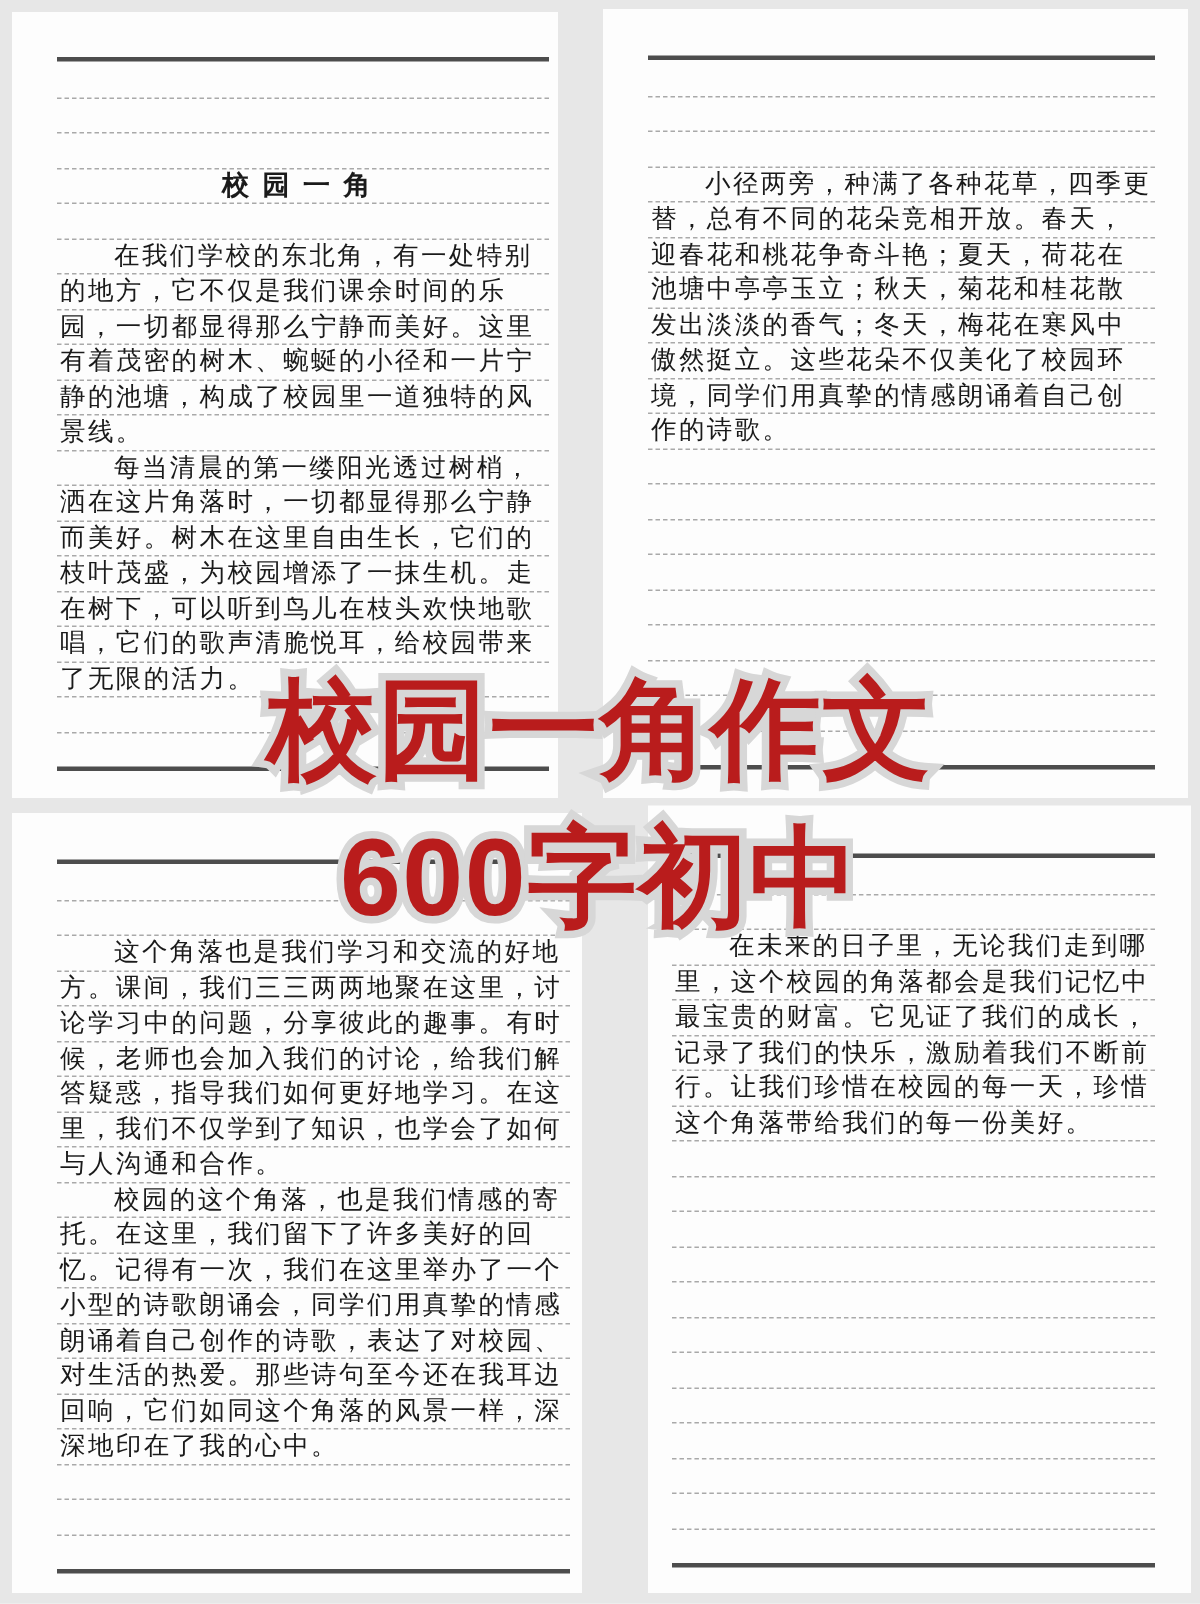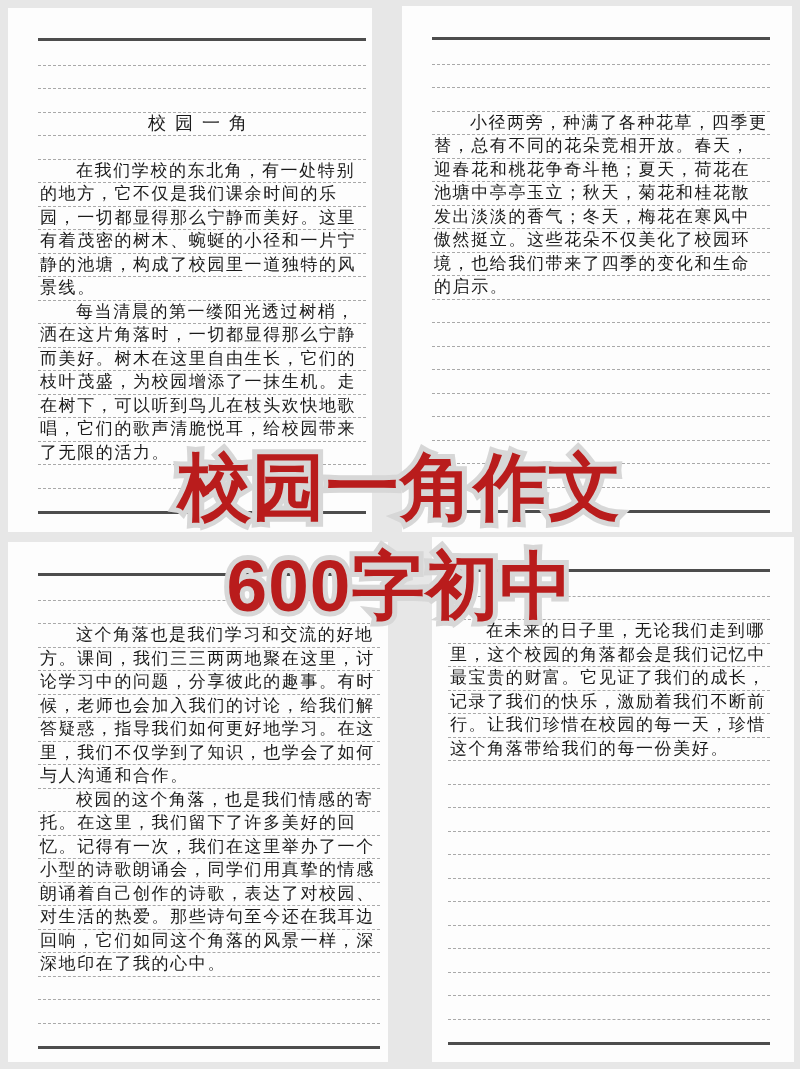--- a/index.html
+++ b/index.html
@@ -19,21 +19,21 @@
   .p-bl .ruled { left:30px; right:8px;  top:31px; height:470px; }
   .p-br .ruled { left:16px; right:24px; top:32px; height:470px; }
 
   .rule { position:absolute; left:0; right:0; height:0; border-top:1px dashed #a9a9a9; }
 
   .content { position:absolute; left:2px; right:2px; top:0;
              font-size:17px; line-height:23.5px; letter-spacing:1.6px; color:#1a1a1a; }
   .pad3 { padding-top:70.5px; }   
   .pad2 { padding-top:47px; }     
   .para { margin:0; text-indent:36px; }
-  .essay-title { text-align:center; font-weight:normal; letter-spacing:9px;
+  .essay-title { text-align:center; font-weight:bold; letter-spacing:9px;
                  font-size:18px; margin:0 0 23.5px 0; }
 
   
   .overlay-line { position:absolute; left:0; width:800px; text-align:center;
                   font-weight:900; color:#b91c1c; letter-spacing:1px;
                   line-height:1; z-index:5; }
   .ol-1 { top:450px; font-size:73px; }
   .ol-2 { top:549px; font-size:73px; }
   .overlay-line::before { content:attr(data-text); position:absolute; left:0; right:0; top:0;
                   text-align:center; z-index:-1; color:#d7d7d7;
@@ -69,21 +69,21 @@
         <div class="rule" style="top: 376px;"></div>
         <div class="rule" style="top: 399.5px;"></div>
         <div class="rule" style="top: 423px;"></div>
         <div class="rule" style="top: 446.5px;"></div>
       </div>
   </div>
 
   <div class="page p-tr">
     <div class="ruled">
       <div class="content pad3">
-        <p class="para">小径两旁，种满了各种花草，四季更替，总有不同的花朵竞相开放。春天，迎春花和桃花争奇斗艳；夏天，荷花在池塘中亭亭玉立；秋天，菊花和桂花散发出淡淡的香气；冬天，梅花在寒风中傲然挺立。这些花朵不仅美化了校园环境，也给我们带来了四季的变化和生命的启示。</p>
+        <p class="para">小径两旁，种满了各种花草，四季更替，总有不同的花朵竞相开放。春天，迎春花和桃花争奇斗艳；夏天，荷花在池塘中亭亭玉立；秋天，菊花和桂花散发出淡淡的香气；冬天，梅花在寒风中傲然挺立。这些花朵不仅美化了校园环境，同学们用真挚的情感朗诵着自己创作的诗歌。</p>
       </div>
     <div class="rule" style="top: 23.5px;"></div>
         <div class="rule" style="top: 47px;"></div>
         <div class="rule" style="top: 70.5px;"></div>
         <div class="rule" style="top: 94px;"></div>
         <div class="rule" style="top: 117.5px;"></div>
         <div class="rule" style="top: 141px;"></div>
         <div class="rule" style="top: 164.5px;"></div>
         <div class="rule" style="top: 188px;"></div>
         <div class="rule" style="top: 211.5px;"></div>

